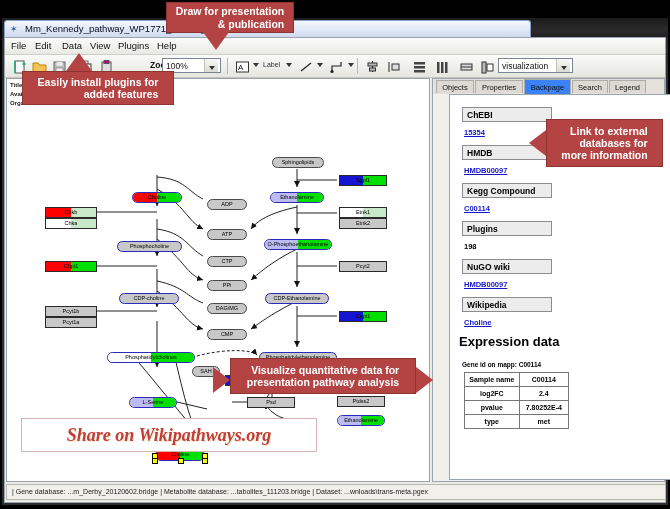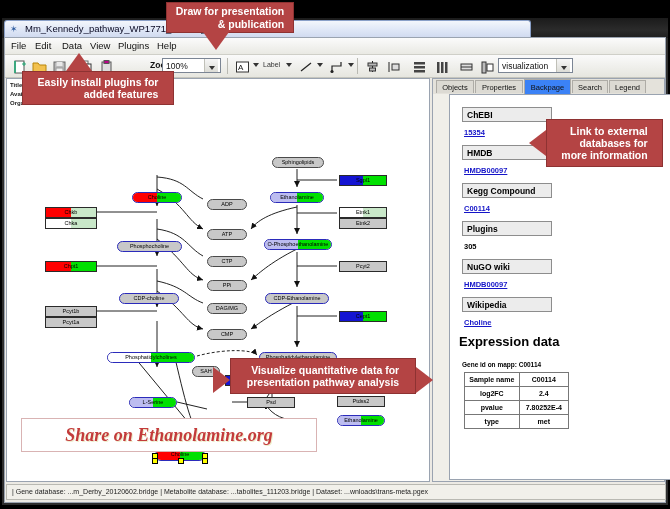--- a/index.html
+++ b/index.html
@@ -496,21 +496,21 @@
           <div class="dbhdr" style="top:12px;width:90px">ChEBI</div>
           <a class="dblink" style="top:33px">15354</a>
 
           <div class="dbhdr" style="top:50px;width:90px">HMDB</div>
           <a class="dblink" style="top:71px">HMDB00097</a>
 
           <div class="dbhdr" style="top:88px;width:90px">Kegg Compound</div>
           <a class="dblink" style="top:109px">C00114</a>
 
           <div class="dbhdr" style="top:126px;width:90px">Plugins</div>
-          <span class="dbplain" style="top:147px">305</span>
+          <span class="dbplain" style="top:147px">198</span>
 
           <div class="dbhdr" style="top:164px;width:90px">NuGO wiki</div>
           <a class="dblink" style="top:185px">HMDB00097</a>
 
           <div class="dbhdr" style="top:202px;width:90px">Wikipedia</div>
           <a class="dblink" style="top:223px">Choline</a>
 
           <div class="exphdr" style="top:239px">Expression data</div>
           <div class="geneid" style="top:266px">Gene id on mapp: C00114</div>
 
@@ -555,16 +555,16 @@
 databases  for
 more information</div>
   <div class="arrow-l" style="left:529px;top:130px"></div>
 
   <div class="callout" style="left:230px;top:358px;width:186px;height:36px;font-size:10.5px;white-space:pre-line;">Visualize quantitative data  for
 presentation pathway analysis</div>
   <div class="arrow-r" style="left:213px;top:367px"></div>
   <div class="arrow-r" style="left:416px;top:367px"></div>
 
   <div class="sharebox" style="left:21px;top:418px;width:296px;height:34px;">
-    <span class="sharetxt">Share on Ethanolamine.org</span>
+    <span class="sharetxt">Share on Wikipathways.org</span>
   </div>
 
 </div>
 
 </body></html>

